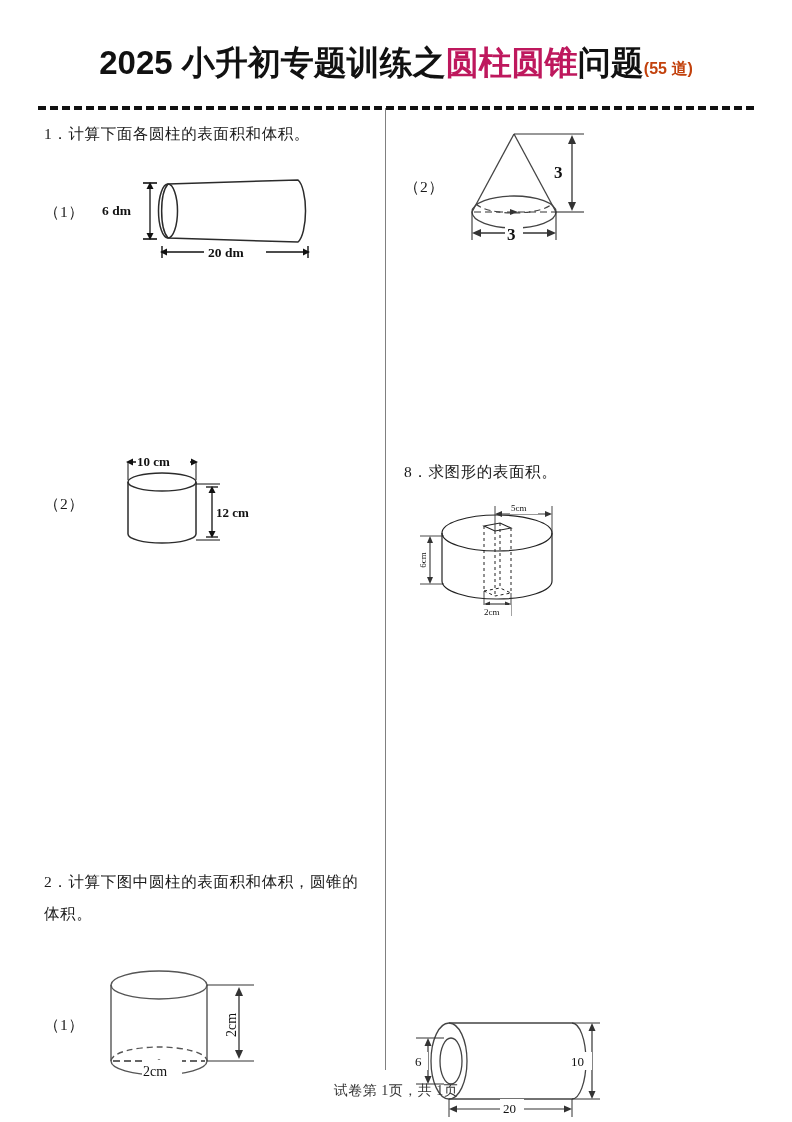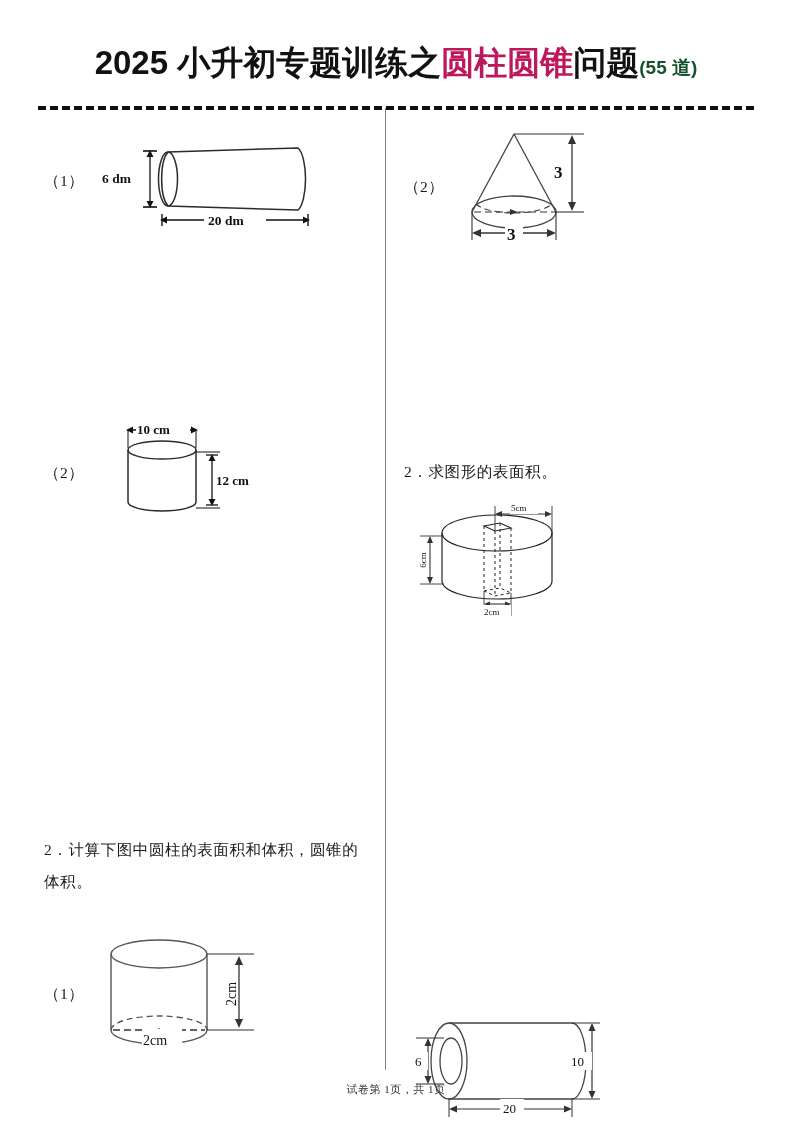--- a/index.html
+++ b/index.html
@@ -33,22 +33,22 @@
     font-family: "Liberation Sans", "DejaVu Sans", sans-serif;
     font-weight: bold;
     font-size: 33px;
     letter-spacing: 0px;
     line-height: 1;
     display: inline-block;
   }
   .title .t-black { color: #111111; text-align: center; }
   .title .t-red   { color: #be185d; }
   .title .t-count {
-    color: #14532d;
-    font-size: 19px;
+    color: #c2410c;
+    font-size: 16px;
     font-weight: bold;
     vertical-align: baseline;
     margin-top: 32px;
   }
 
   
   .dash-sep {
     position: absolute;
     top: 106px;
     left: 38px;
@@ -102,21 +102,21 @@
   .spacer-xl { height: 96px; }
 
   
   .footer {
     position: absolute;
     left: 0;
     top: 1082px;
     width: 792px;
     text-align: center;
     font-family: "Liberation Serif", "DejaVu Serif", serif;
-    font-size: 11px;
+    font-size: 14px;
     color: #333;
     letter-spacing: 0.5px;
   }
 
   svg { display: block; }
   svg text {
     font-family: "Liberation Serif", "DejaVu Serif", serif;
     fill: #111;
   }
 </style>
@@ -129,20 +129,21 @@
     <div class="title">
       <span class="t-black">2025 小升初专题训练之</span><span class="t-red">圆柱圆锥</span><span class="t-black">问题</span><span class="t-count">(55 道)</span>
     </div>
   </div>
 
   <div class="dash-sep"></div>
   <div class="col-divider"></div>
 
   <div class="col col-left">
 
+    <div class="qtext">1．计算下面各圆柱的表面积和体积。</div>
 
     <div class="spacer-s"></div>
 
     <div class="fig-row">
       <span class="sub-label">（1）</span>
       <div class="fig">
         <svg width="250" height="90" viewBox="0 0 250 90">
 
           <line x1="66" y1="16" x2="66" y2="70" stroke="#111" stroke-width="1.3"></line>
           <polygon points="66,14 62.5,21 69.5,21" fill="#111"></polygon>
@@ -267,21 +268,21 @@
           <rect x="61" y="94" width="18" height="22" fill="#fff"></rect>
           <text x="63" y="112" font-size="17" font-weight="bold">3</text>
         </svg>
       </div>
     </div>
 
     <div class="spacer-xl"></div>
     <div class="spacer-xl"></div>
     <div class="spacer-s"></div>
 
-    <div class="qtext">2．求图形的表面积。</div>
+    <div class="qtext">8．求图形的表面积。</div>
 
     <div class="spacer-xs"></div>
 
     <div class="fig-row">
       <div style="width:8px"></div>
       <div class="fig">
         <svg width="190" height="125" viewBox="0 0 190 125">
 
           <ellipse cx="85" cy="35" rx="55" ry="18" fill="none" stroke="#222" stroke-width="1.2"></ellipse>
           <line x1="30" y1="35" x2="30" y2="83" stroke="#222" stroke-width="1.2"></line>

